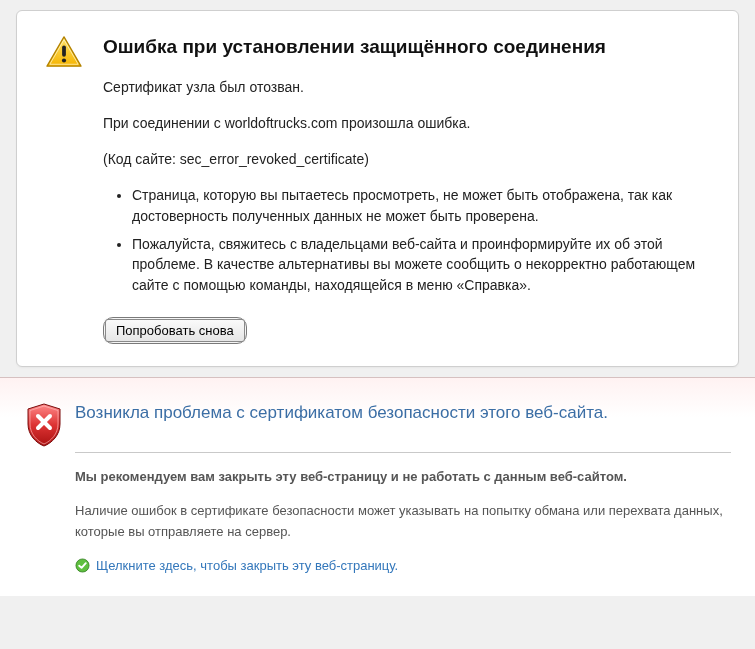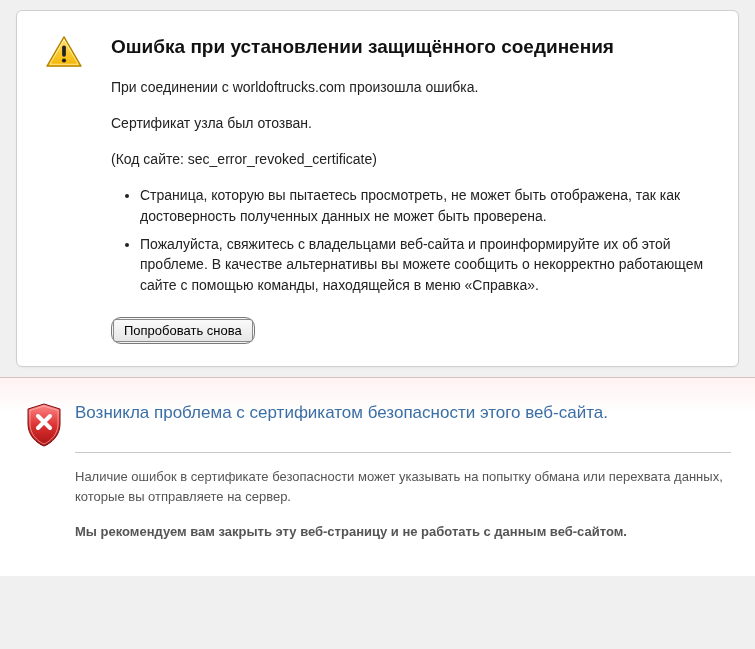--- a/index.html
+++ b/index.html
@@ -13,21 +13,21 @@
     .firefox-box {
       background: #fff;
       border: 1px solid #cfcfcf;
       border-radius: 6px;
       margin: 10px 16px 0 16px;
       padding: 22px 30px 22px 28px;
       box-shadow: 0 1px 2px rgba(0,0,0,0.04);
     }
     .ff-row {
       display: flex;
-      gap: 26px;
+      gap: 18px;
     }
     .ff-icon-col { flex: 0 0 40px; padding-top: 2px; }
     .ff-content { flex: 1; font-size: 14px; color: #222; line-height: 1.45; }
     .ff-title {
       font-size: 19px;
       font-weight: 700;
       color: #111;
       margin-bottom: 16px;
     }
     .ff-para { margin-bottom: 16px; }
@@ -107,22 +107,22 @@
           </defs>
           <path d="M20 2 L38 33 L2 33 Z" fill="url(#yg)" stroke="#b38200" stroke-width="1.4" stroke-linejoin="round"></path>
           <path d="M20 5 L35 31 L5 31 Z" fill="none" stroke="#fff6c8" stroke-width="1" stroke-linejoin="round" opacity="0.8"></path>
           <rect x="18" y="11" width="4" height="12" rx="2" fill="#222"></rect>
           <circle cx="20" cy="27" r="2.2" fill="#222"></circle>
         </svg>
       </div>
     </div>
     <div class="ff-content">
       <div class="ff-title">Ошибка при установлении защищённого соединения</div>
+      <div class="ff-para">Сертификат узла был отозван.</div>
       <div class="ff-para">При соединении с worldoftrucks.com произошла ошибка.</div>
-      <div class="ff-para">Сертификат узла был отозван.</div>
       <div class="ff-para">(Код сайте: sec_error_revoked_certificate)</div>
       <ul class="ff-list">
         <li>Страница, которую вы пытаетесь просмотреть, не может быть отображена, так как достоверность полученных данных не может быть проверена.</li>
         <li>Пожалуйста, свяжитесь с владельцами веб-сайта и проинформируйте их об этой проблеме. В качестве альтернативы вы можете сообщить о некорректно работающем сайте с помощью команды, находящейся в меню «Справка».</li>
       </ul>
       <span class="ff-button-wrap">
         <button class="ff-button">Попробовать снова</button>
       </span>
     </div>
   </div>
@@ -145,17 +145,26 @@
           <g stroke="#fff" stroke-width="4" stroke-linecap="round">
             <line x1="14" y1="14" x2="26" y2="26"></line>
             <line x1="26" y1="14" x2="14" y2="26"></line>
           </g>
         </svg>
       </div>
     </div>
     <div class="ie-content">
       <div class="ie-title">Возникла проблема с сертификатом безопасности этого веб-сайта.</div>
       <hr class="ie-hr">
+      <div class="ie-para ie-bold">Мы рекомендуем вам закрыть эту веб-страницу и не работать с данным веб-сайтом.</div>
       <div class="ie-para">Наличие ошибок в сертификате безопасности может указывать на попытку обмана или перехвата данных, которые вы отправляете на сервер.</div>
-      <div class="ie-para ie-bold">Мы рекомендуем вам закрыть эту веб-страницу и не работать с данным веб-сайтом.</div>
+      <div class="ie-close-line">
+        <span class="success-dot">
+          <svg viewBox="0 0 16 16">
+            <circle cx="8" cy="8" r="7" fill="#5fbf3f" stroke="#2f7a1f" stroke-width="0.8"></circle>
+            <path d="M4.5 8.2 L7 10.5 L11.5 5.5" fill="none" stroke="#fff" stroke-width="2" stroke-linecap="round" stroke-linejoin="round"></path>
+          </svg>
+        </span>
+        <span class="ie-close-link">Щелкните здесь, чтобы закрыть эту веб-страницу.</span>
+      </div>
     </div>
   </div>
 </div>
 
 </body></html>

